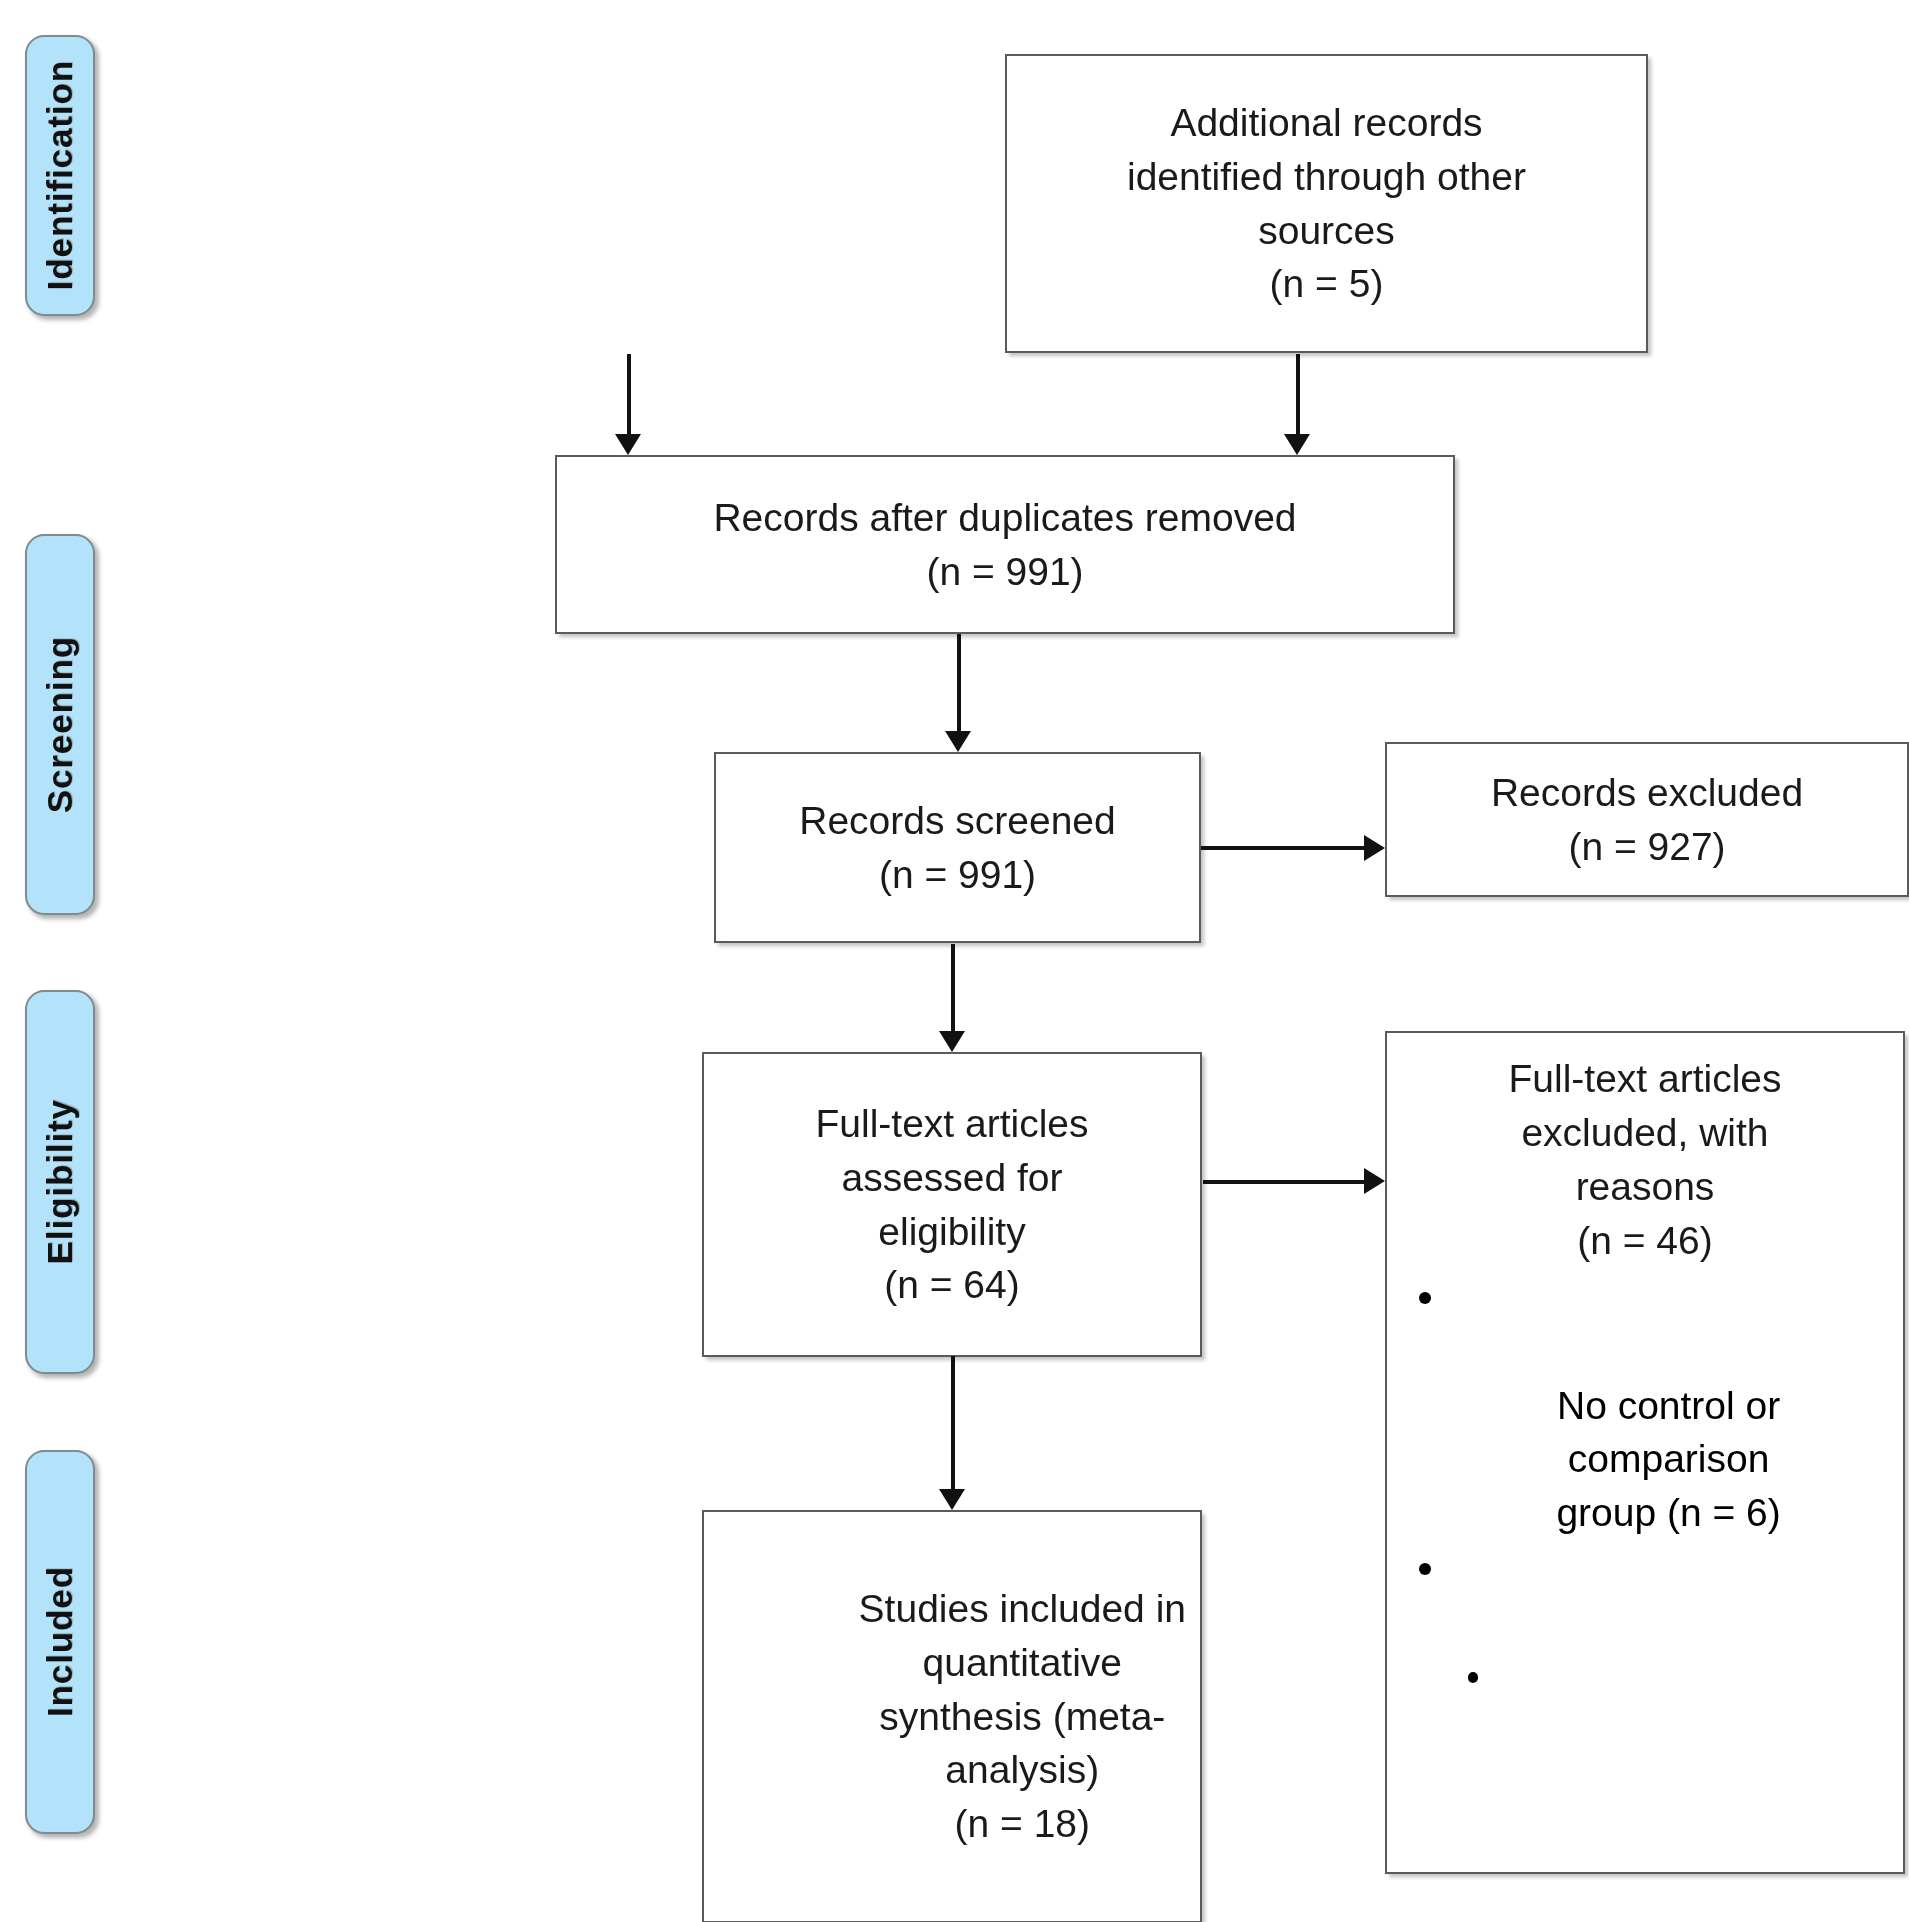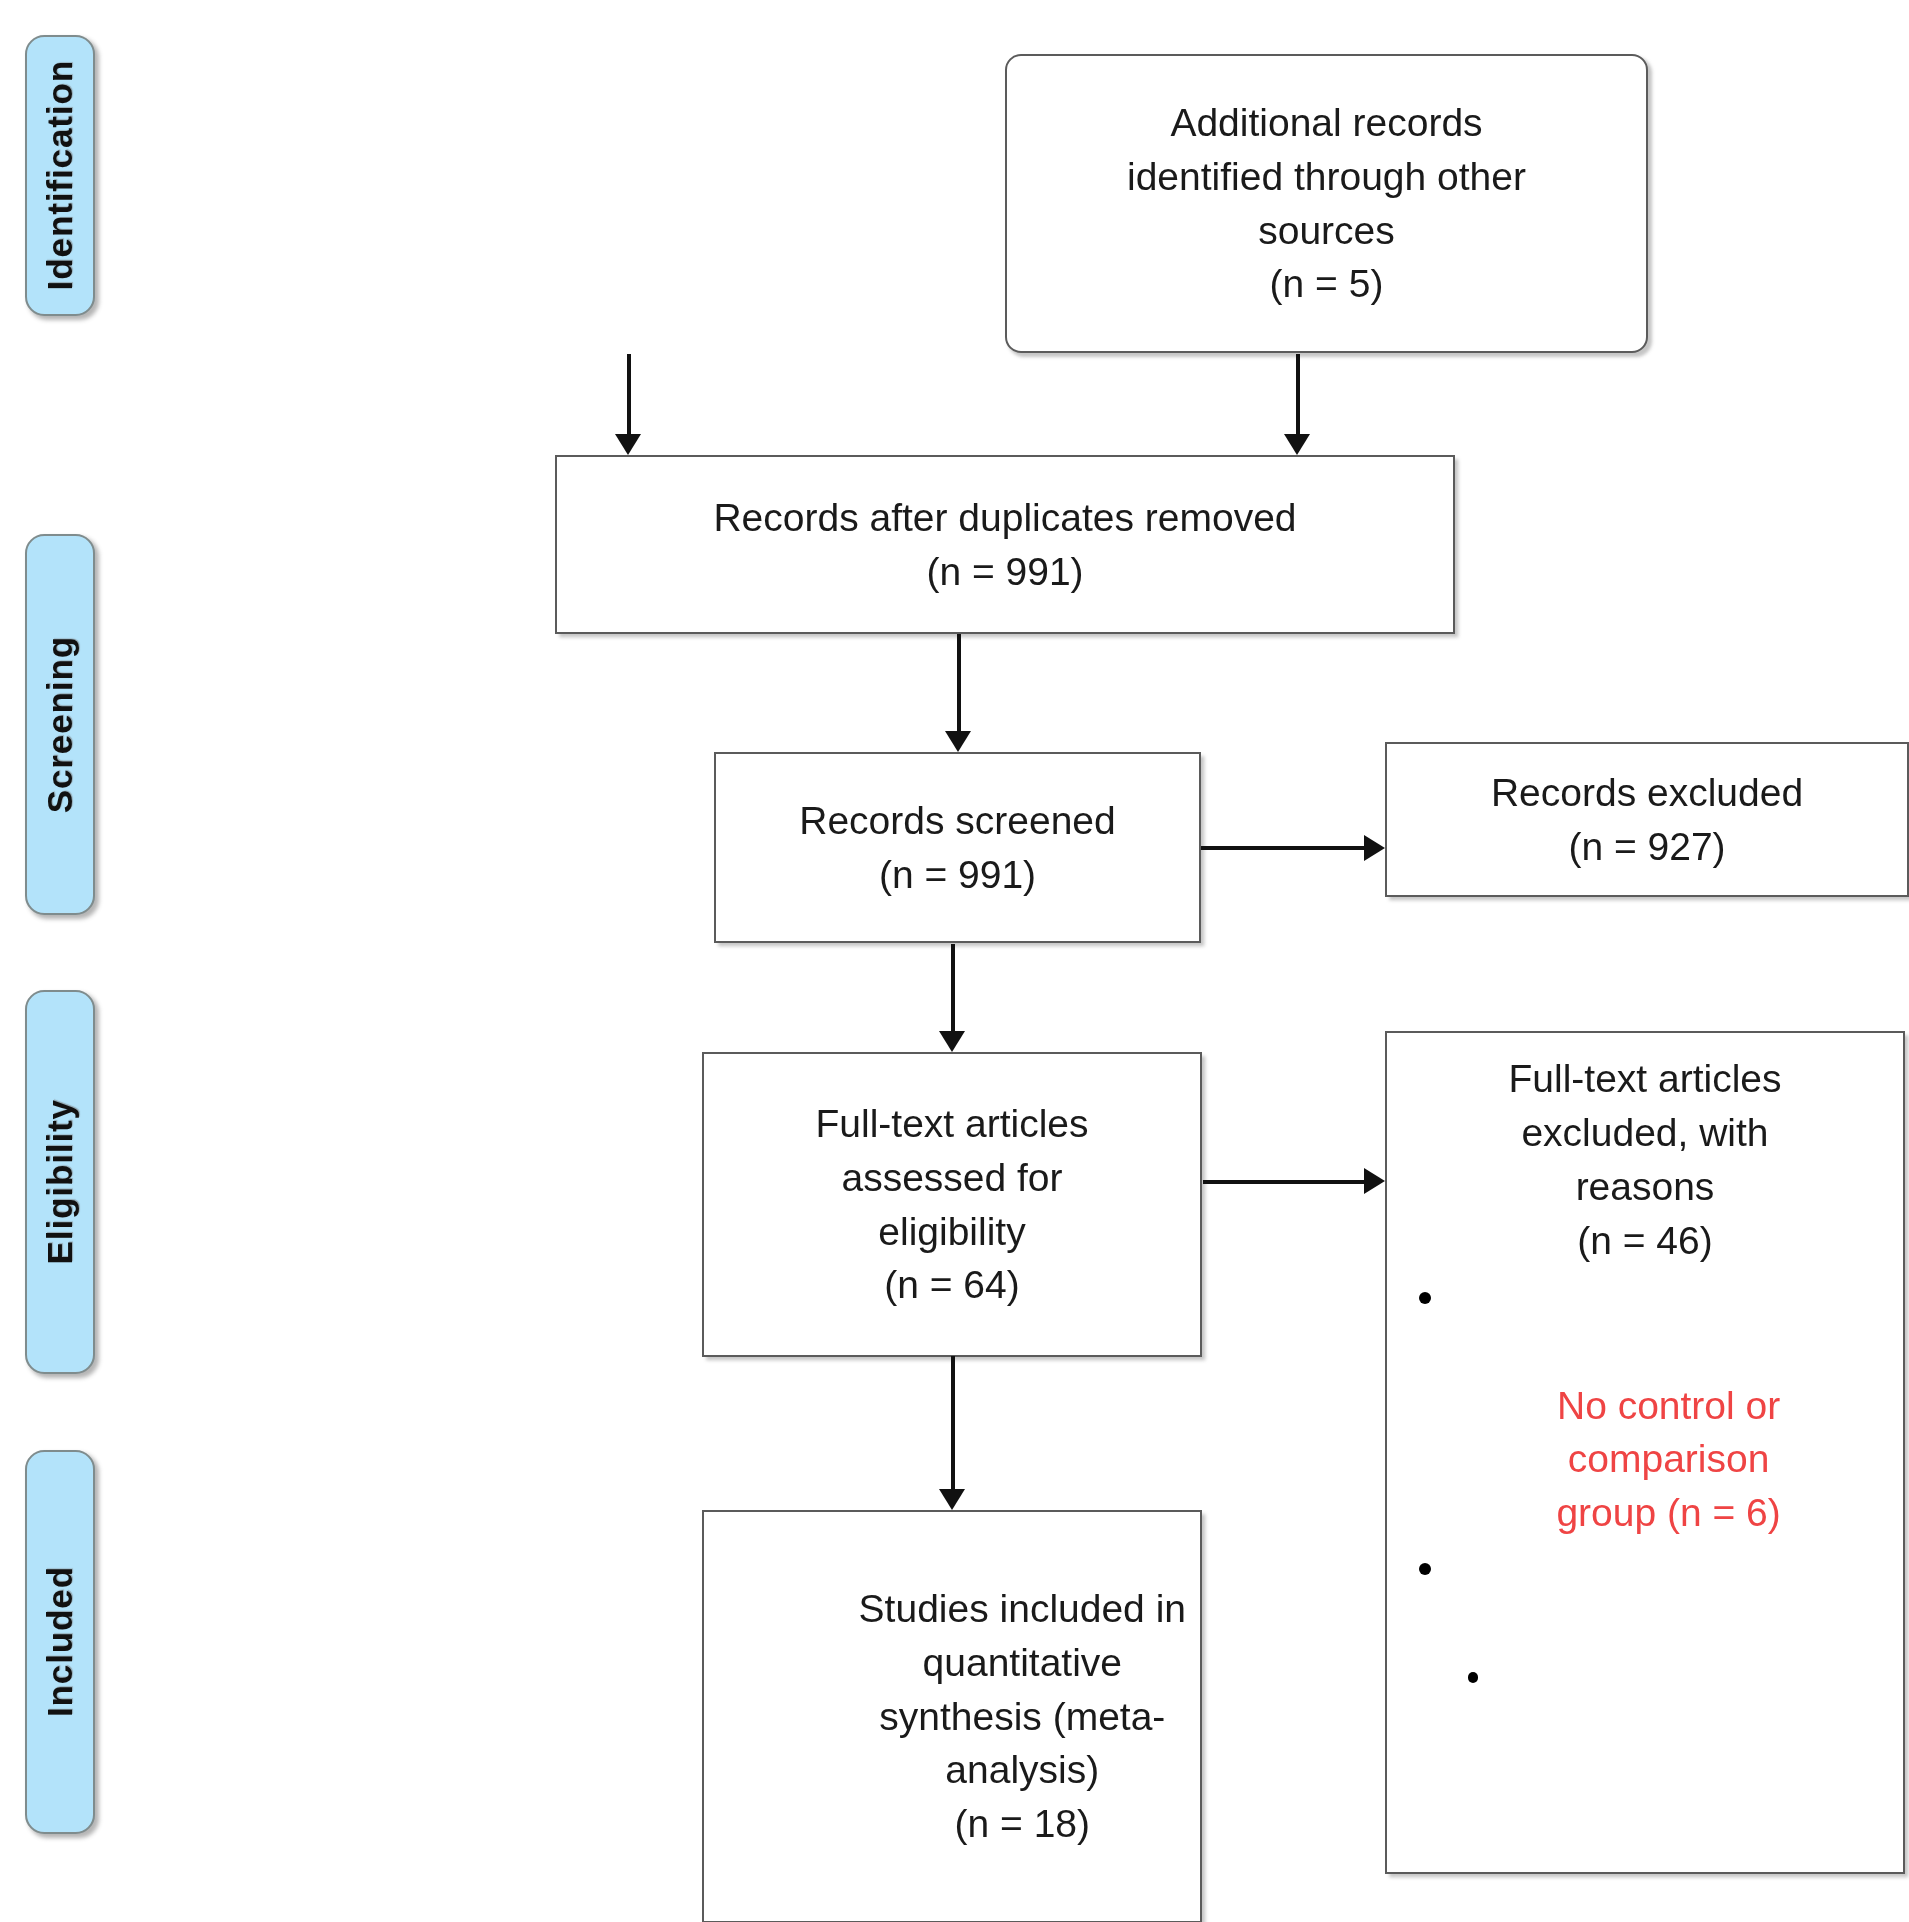--- a/index.html
+++ b/index.html
@@ -71,21 +71,21 @@
   .reasons-list {
     list-style: none;
     margin: 3.5px 0 0 0;
     padding: 0 3.5px 0 3.5px;
     width: 100%;
   }
   .reasons-list li {
     position: relative;
     font-size: 39px;
     line-height: 1.38;
-    color: #ef4444;
+    color: #000000;
     text-align: center;
     margin-bottom: 1.8px;
     padding: 0 8.8px 0 56px;
     white-space: pre-line;
   }
   .reasons-list li .bullet-dot {
     position: absolute;
     left: 23px;
     top: 21px;
     width: 12.3px;
@@ -139,21 +139,21 @@
 
   <div class="stage-tab" style="left:24.6px; top:990px; width:70px; height:384px;">
     <span class="stage-label">Eligibility</span>
   </div>
 
   <div class="stage-tab" style="left:24.6px; top:1450px; width:70px; height:384px;">
     <span class="stage-label">Included</span>
   </div>
 
 
-  <div class="flow-box" style="left:1005px; top:54px; width:643px; height:299px;border-radius:16px;">
+  <div class="flow-box" style="left:1005px; top:54px; width:643px; height:299px;">
     <div class="box-text">Additional records
 identified through other
 sources
 (n = 5)</div>
   </div>
 
   <div class="conn-line" style="left:627px; top:354px; width:3.5px; height:81px;"></div>
   <div class="arrow-down" style="left:615px; top:434px;"></div>
 
   <div class="conn-line" style="left:1296px; top:354px; width:3.5px; height:81px;"></div>

